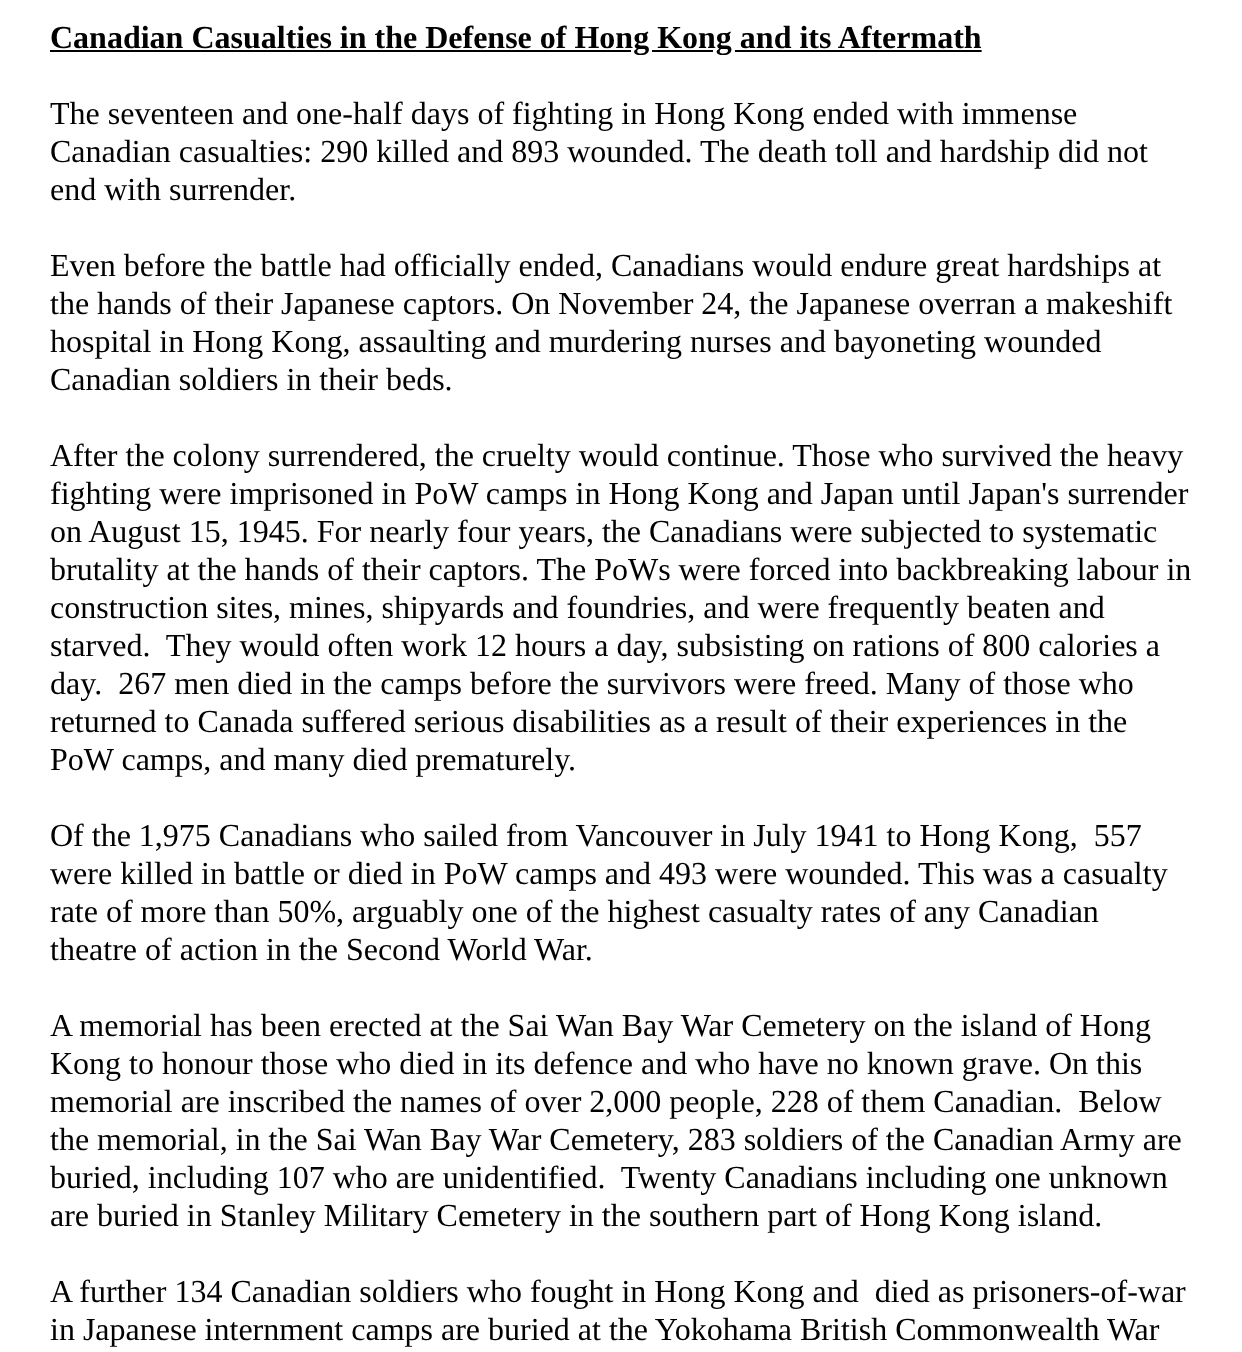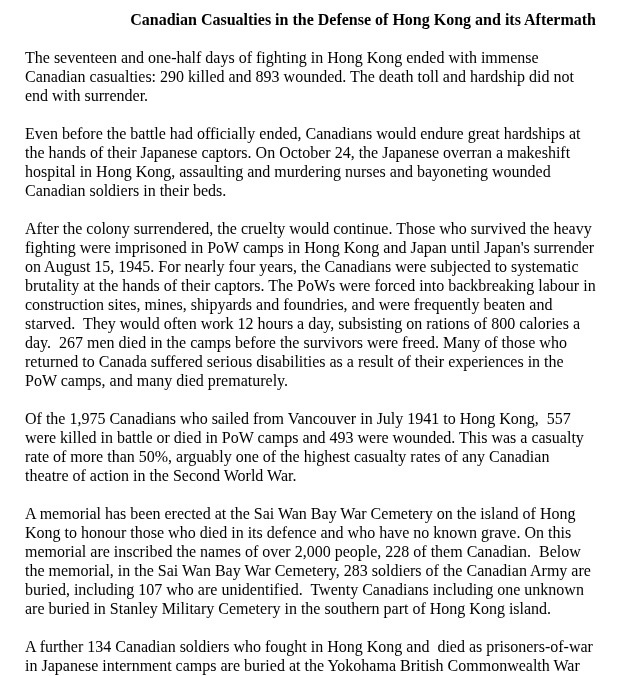--- a/index.html
+++ b/index.html
@@ -13,41 +13,42 @@
     box-sizing: border-box;
     padding: 10px 25px 0 25px;
     background: #ffffff;
     color: #000000;
     font-family: "Liberation Serif", "DejaVu Serif", serif;
     font-size: 16px;
     line-height: 19px;
     overflow: hidden;
   }
   .doc-title {
-    text-align: right;
+    text-align: left;
     font-weight: bold;
     font-size: 16px;
     line-height: 19px;
     margin: 0 0 16px 0;
     white-space: pre-wrap;
+    text-decoration: underline;
   }
   .doc-paragraph {
     margin: 19px 0;
     white-space: pre-wrap;
   }
 </style>
 </head>
 <body>
 
 <div class="page">
   <div class="doc-title">Canadian Casualties in the Defense of Hong Kong and its Aftermath</div>
 
   <p class="doc-paragraph">The seventeen and one-half days of fighting in Hong Kong ended with immense Canadian casualties: 290 killed and 893 wounded. The death toll and hardship did not end with surrender.</p>
 
-  <p class="doc-paragraph">Even before the battle had officially ended, Canadians would endure great hardships at the hands of their Japanese captors. On October 24, the Japanese overran a makeshift hospital in Hong Kong, assaulting and murdering nurses and bayoneting wounded Canadian soldiers in their beds.</p>
+  <p class="doc-paragraph">Even before the battle had officially ended, Canadians would endure great hardships at the hands of their Japanese captors. On November 24, the Japanese overran a makeshift hospital in Hong Kong, assaulting and murdering nurses and bayoneting wounded Canadian soldiers in their beds.</p>
 
   <p class="doc-paragraph">After the colony surrendered, the cruelty would continue. Those who survived the heavy fighting were imprisoned in PoW camps in Hong Kong and Japan until Japan's surrender on August 15, 1945. For nearly four years, the Canadians were subjected to systematic brutality at the hands of their captors. The PoWs were forced into backbreaking labour in construction sites, mines, shipyards and foundries, and were frequently beaten and starved.  They would often work 12 hours a day, subsisting on rations of 800 calories a day.  267 men died in the camps before the survivors were freed. Many of those who returned to Canada suffered serious disabilities as a result of their experiences in the PoW camps, and many died prematurely.</p>
 
   <p class="doc-paragraph">Of the 1,975 Canadians who sailed from Vancouver in July 1941 to Hong Kong,  557 were killed in battle or died in PoW camps and 493 were wounded. This was a casualty rate of more than 50%, arguably one of the highest casualty rates of any Canadian theatre of action in the Second World War.</p>
 
   <p class="doc-paragraph">A memorial has been erected at the Sai Wan Bay War Cemetery on the island of Hong Kong to honour those who died in its defence and who have no known grave. On this memorial are inscribed the names of over 2,000 people, 228 of them Canadian.  Below the memorial, in the Sai Wan Bay War Cemetery, 283 soldiers of the Canadian Army are buried, including 107 who are unidentified.  Twenty Canadians including one unknown are buried in Stanley Military Cemetery in the southern part of Hong Kong island.</p>
 
   <p class="doc-paragraph">A further 134 Canadian soldiers who fought in Hong Kong and  died as prisoners-of-war in Japanese internment camps are buried at the Yokohama British Commonwealth War Cemetery, located at Hodogaya near Yokohama, Japan.</p>
 </div>
 

